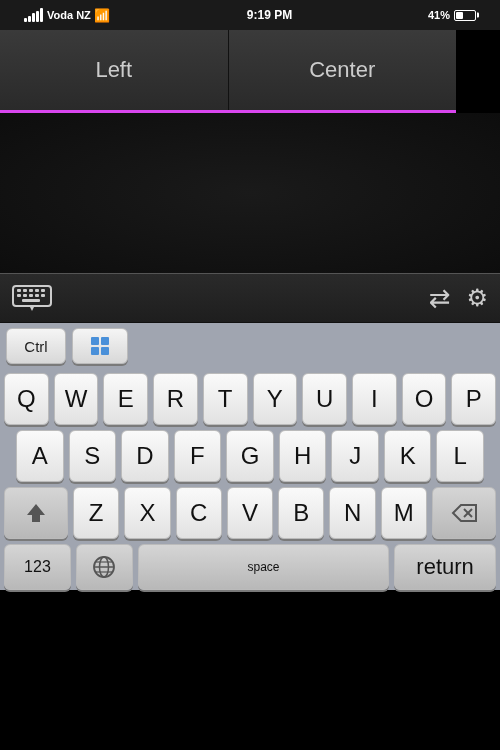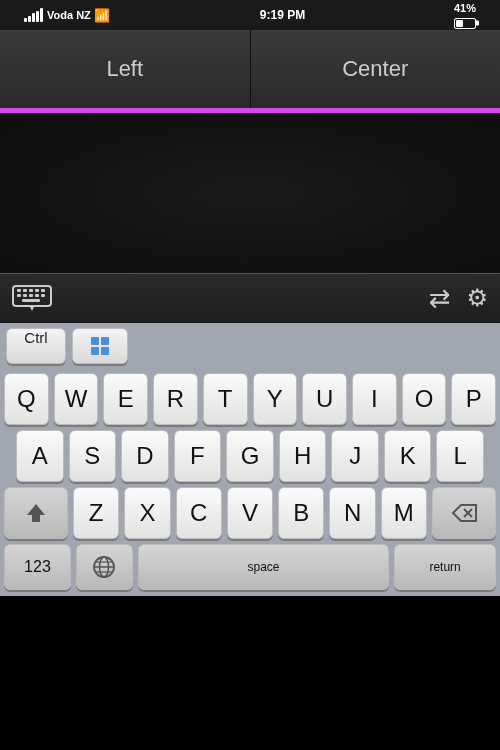--- a/index.html
+++ b/index.html
@@ -34,21 +34,20 @@
       color: #fff;
       font-weight: 600;
     }
     .status-right {
       display: flex;
       align-items: center;
       gap: 4px;
       font-size: 11px;
       color: #fff;
       font-weight: 600;
-      flex-direction: column;
     }
     .signal-bars {
       display: flex;
       align-items: flex-end;
       gap: 1px;
       height: 14px;
     }
     .signal-bar {
       width: 3px;
       background: #fff;
@@ -82,25 +81,25 @@
     }
     .battery-fill {
       height: 100%;
       background: #fff;
       border-radius: 1px;
       width: 40%;
     }
 
     
     #tab-bar {
-      width: 500px;
+      width: 456px;
       height: 83px;
       background: #2a2a2a;
       display: flex;
-      border-bottom: 5px solid #d946ef;
+      border-bottom: 3px solid #d946ef;
     }
     .tab-segment {
       flex: 1;
       display: flex;
       align-items: center;
       justify-content: center;
       border-right: 1px solid #111;
       cursor: pointer;
       background: linear-gradient(180deg, #3a3a3a 0%, #2a2a2a 100%);
       position: relative;
@@ -162,20 +161,21 @@
       align-items: center;
       padding: 5px 6px;
       gap: 6px;
     }
     .modifier-key {
       height: 36px;
       min-width: 60px;
       background: linear-gradient(180deg, #f5f5f5 0%, #d8d8d8 100%);
       border-radius: 6px;
       display: flex;
+      align-items: center;
       justify-content: center;
       font-size: 15px;
       font-weight: 500;
       color: #222;
       box-shadow: 0 2px 0 #7a7a7a;
       cursor: pointer;
       border: 1px solid #bbb;
     }
     .windows-key {
       min-width: 56px;
@@ -251,29 +251,29 @@
       height: 46px;
     }
     .key-space {
       flex: 5;
       height: 46px;
       font-size: 12px;
     }
     .key-return {
       flex: 2;
       height: 46px;
-      font-size: 12px;
+      font-size: 22px;
     }
 
     #bottom-row {
       display: flex;
       justify-content: center;
       gap: 5px;
       margin-bottom: 0;
-      padding-bottom: 6px;
+      padding-bottom: 0;
     }
   </style>
 </head>
 <body>
 
 <div id="status-bar">
   <div class="status-left">
     <div class="signal-bars">
       <div class="signal-bar" style="height:4px;"></div>
       <div class="signal-bar" style="height:6px;"></div>

